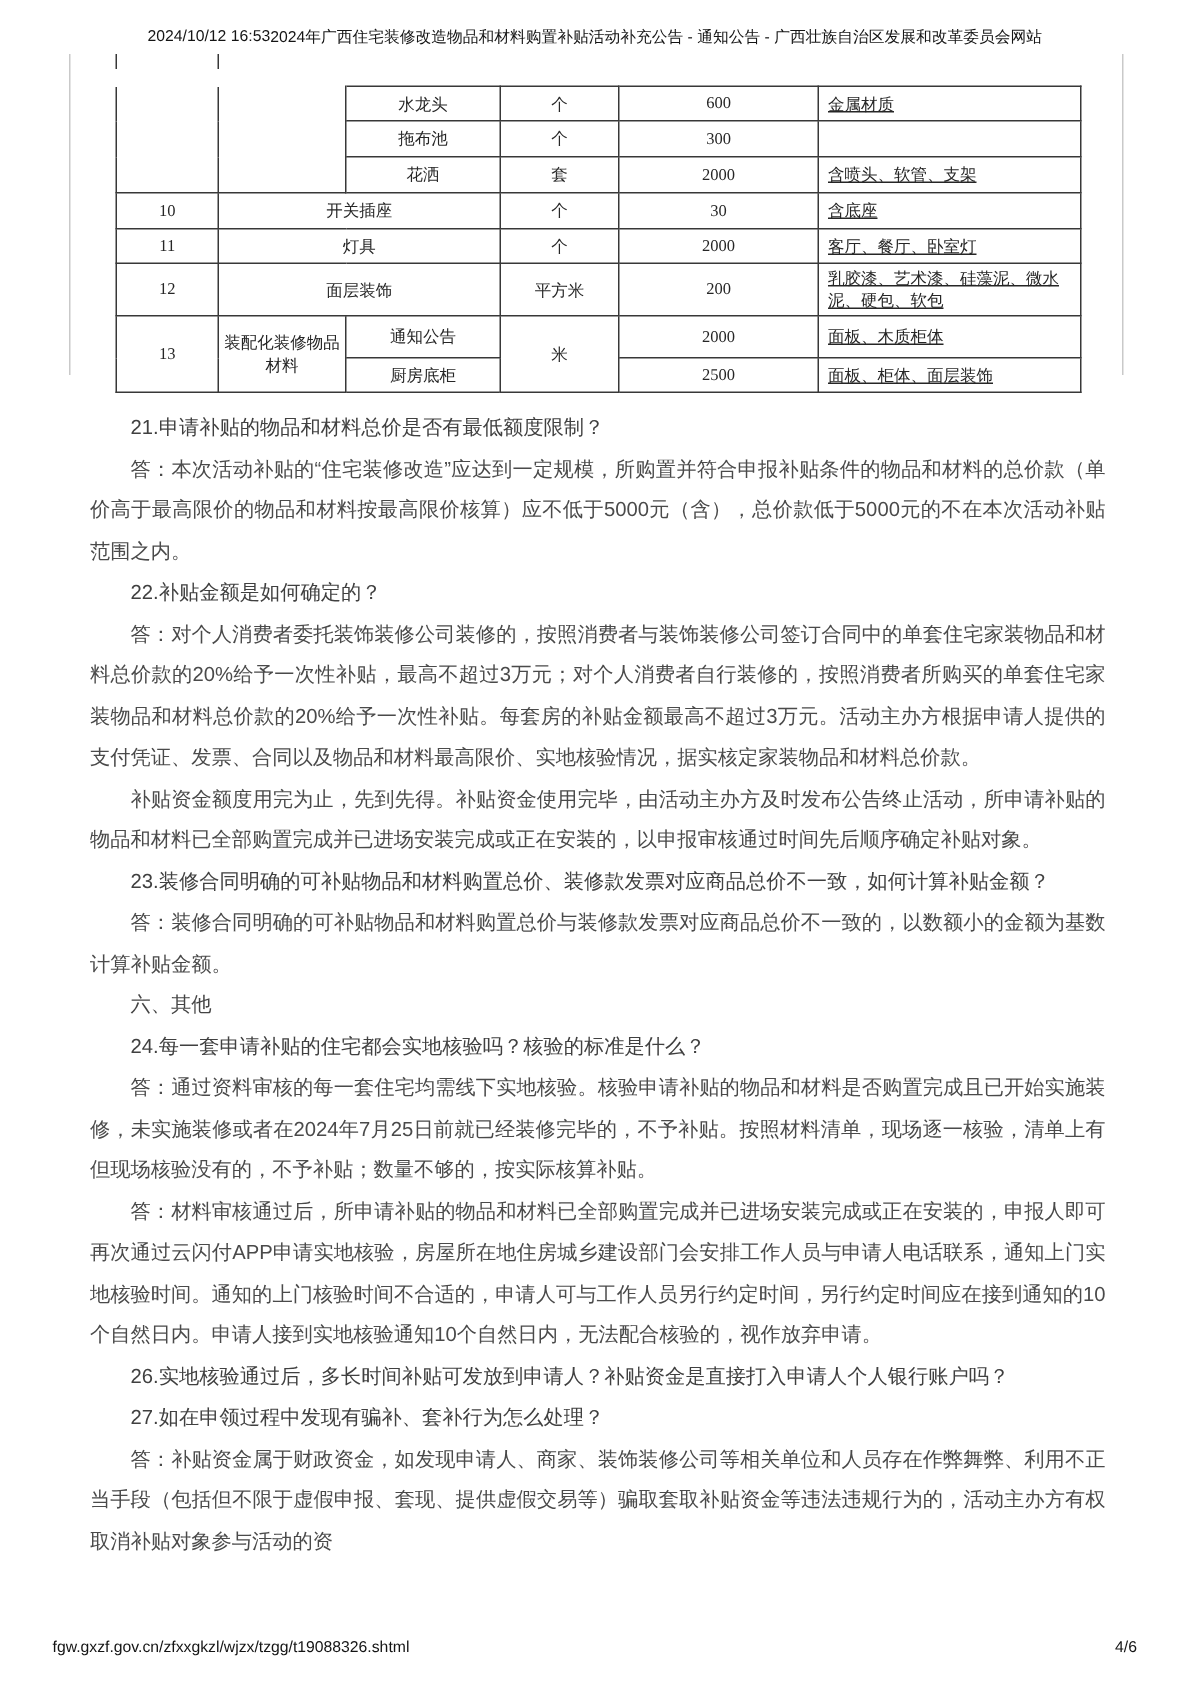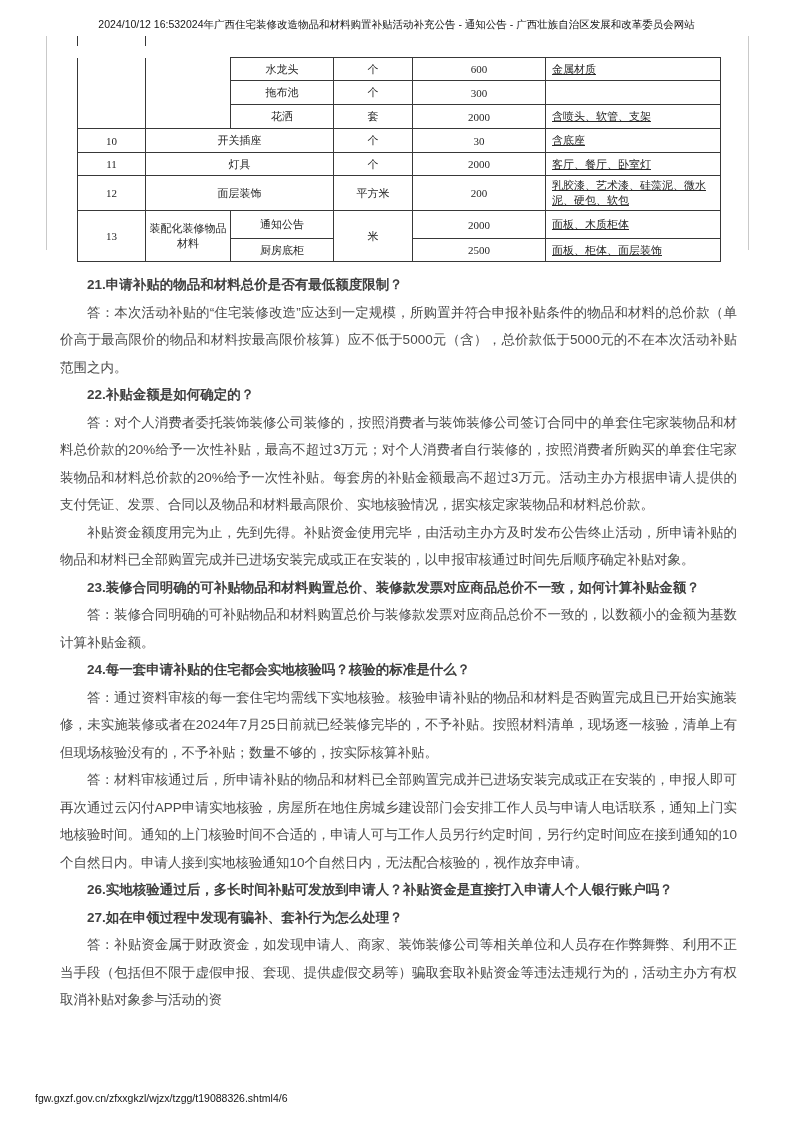--- a/index.html
+++ b/index.html
@@ -12,21 +12,21 @@
   }
 
   
   .pr-header {
     position: absolute; top: 18px; left: 35px; right: 35px;
     display: flex; justify-content: center; align-items: flex-start;
     font-size: 10.5px; color: #141414; white-space: nowrap;
   }
   .pr-footer {
     position: absolute; top: 1092px; left: 35px; right: 35px;
-    display: flex; justify-content: flex-start;
+    display: flex; justify-content: space-between;
     font-size: 10.5px; color: #141414;
   }
 
   
   .table-wrap { position: absolute; left: 77px; top: 45px; }
   table.subsidy {
     border-collapse: collapse; table-layout: fixed;
     width: 643px;
     font-family: "Liberation Serif", serif;
     font-size: 11px; color: #262626; margin-top: 12px;
@@ -44,21 +44,21 @@
   .tick-dark { background: #383838; top: 36px; height: 10px; }
   .ghost { background: #c9c9c9; top: 36px; height: 214px; }
 
   
   .content {
     position: absolute; left: 60px; top: 271px; width: 677px;
     font-size: 13.5px; line-height: 27.5px;
     color: #4a4a4a; text-align: justify;
   }
   .content p { margin: 0; text-indent: 2em; }
-  .content p.q { font-weight: bold; color: #404040; }
+  .content p.q { font-weight: normal; color: #404040; }
   .content p.sec { font-family: "Liberation Serif", serif; color: #444444; }
 </style>
 </head>
 <body>
 
 <div class="pr-header">
   <span>2024/10/12 16:53</span>
   <span>2024年广西住宅装修改造物品和材料购置补贴活动补充公告 - 通知公告 - 广西壮族自治区发展和改革委员会网站</span>
 </div>
 
@@ -137,20 +137,21 @@
 </div>
 
 <div class="content">
   <p class="q">21.申请补贴的物品和材料总价是否有最低额度限制？</p>
   <p>答：本次活动补贴的“住宅装修改造”应达到一定规模，所购置并符合申报补贴条件的物品和材料的总价款（单价高于最高限价的物品和材料按最高限价核算）应不低于5000元（含），总价款低于5000元的不在本次活动补贴范围之内。</p>
   <p class="q">22.补贴金额是如何确定的？</p>
   <p>答：对个人消费者委托装饰装修公司装修的，按照消费者与装饰装修公司签订合同中的单套住宅家装物品和材料总价款的20%给予一次性补贴，最高不超过3万元；对个人消费者自行装修的，按照消费者所购买的单套住宅家装物品和材料总价款的20%给予一次性补贴。每套房的补贴金额最高不超过3万元。活动主办方根据申请人提供的支付凭证、发票、合同以及物品和材料最高限价、实地核验情况，据实核定家装物品和材料总价款。</p>
   <p>补贴资金额度用完为止，先到先得。补贴资金使用完毕，由活动主办方及时发布公告终止活动，所申请补贴的物品和材料已全部购置完成并已进场安装完成或正在安装的，以申报审核通过时间先后顺序确定补贴对象。</p>
   <p class="q">23.装修合同明确的可补贴物品和材料购置总价、装修款发票对应商品总价不一致，如何计算补贴金额？</p>
   <p>答：装修合同明确的可补贴物品和材料购置总价与装修款发票对应商品总价不一致的，以数额小的金额为基数计算补贴金额。</p>
+  <p class="sec">六、其他</p>
   <p class="q">24.每一套申请补贴的住宅都会实地核验吗？核验的标准是什么？</p>
   <p>答：通过资料审核的每一套住宅均需线下实地核验。核验申请补贴的物品和材料是否购置完成且已开始实施装修，未实施装修或者在2024年7月25日前就已经装修完毕的，不予补贴。按照材料清单，现场逐一核验，清单上有但现场核验没有的，不予补贴；数量不够的，按实际核算补贴。</p>
   <p>答：材料审核通过后，所申请补贴的物品和材料已全部购置完成并已进场安装完成或正在安装的，申报人即可再次通过云闪付APP申请实地核验，房屋所在地住房城乡建设部门会安排工作人员与申请人电话联系，通知上门实地核验时间。通知的上门核验时间不合适的，申请人可与工作人员另行约定时间，另行约定时间应在接到通知的10个自然日内。申请人接到实地核验通知10个自然日内，无法配合核验的，视作放弃申请。</p>
   <p class="q">26.实地核验通过后，多长时间补贴可发放到申请人？补贴资金是直接打入申请人个人银行账户吗？</p>
   <p class="q">27.如在申领过程中发现有骗补、套补行为怎么处理？</p>
   <p>答：补贴资金属于财政资金，如发现申请人、商家、装饰装修公司等相关单位和人员存在作弊舞弊、利用不正当手段（包括但不限于虚假申报、套现、提供虚假交易等）骗取套取补贴资金等违法违规行为的，活动主办方有权取消补贴对象参与活动的资</p>
 </div>
 
 <div class="pr-footer">
   <span>fgw.gxzf.gov.cn/zfxxgkzl/wjzx/tzgg/t19088326.shtml</span>

